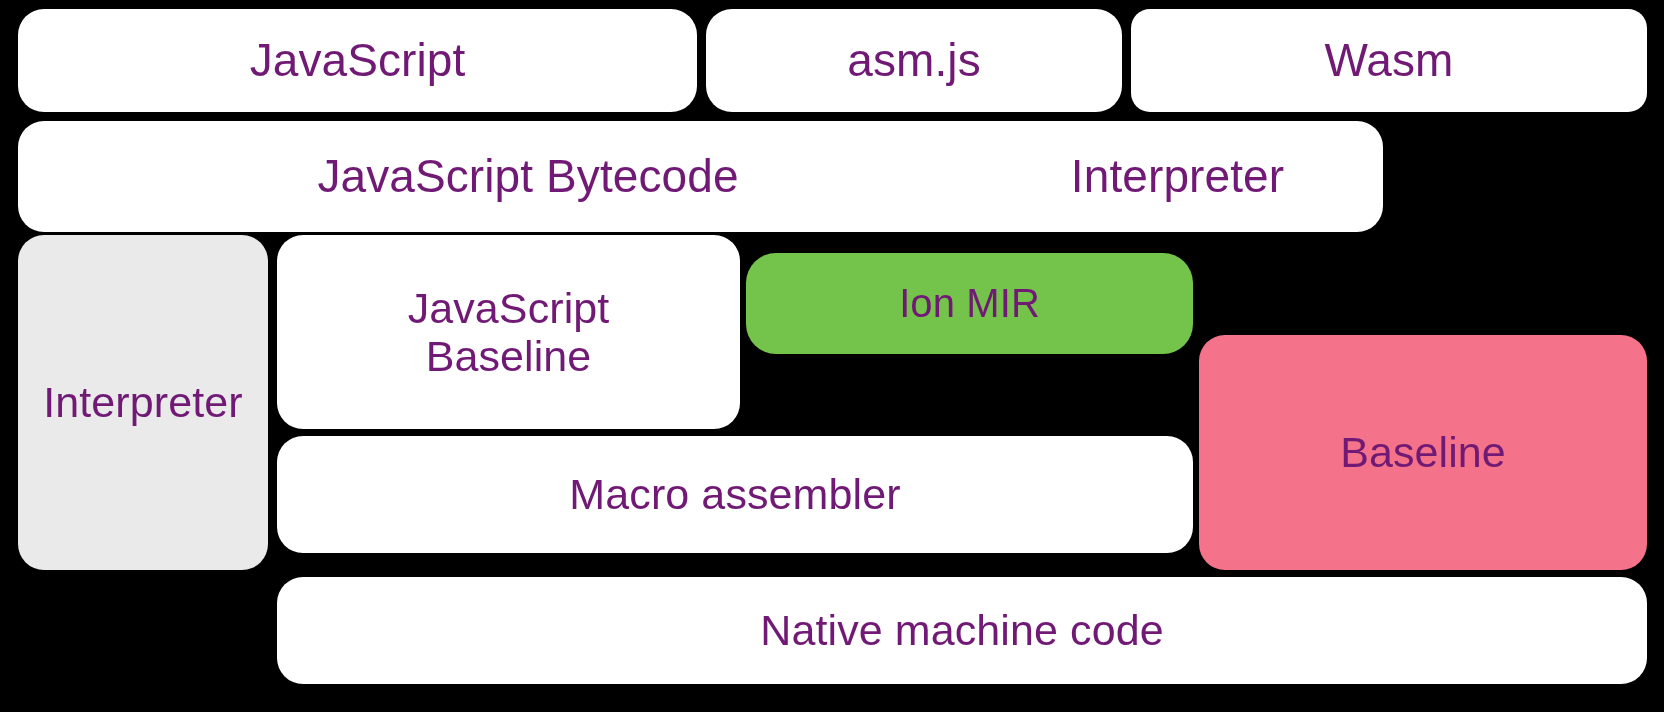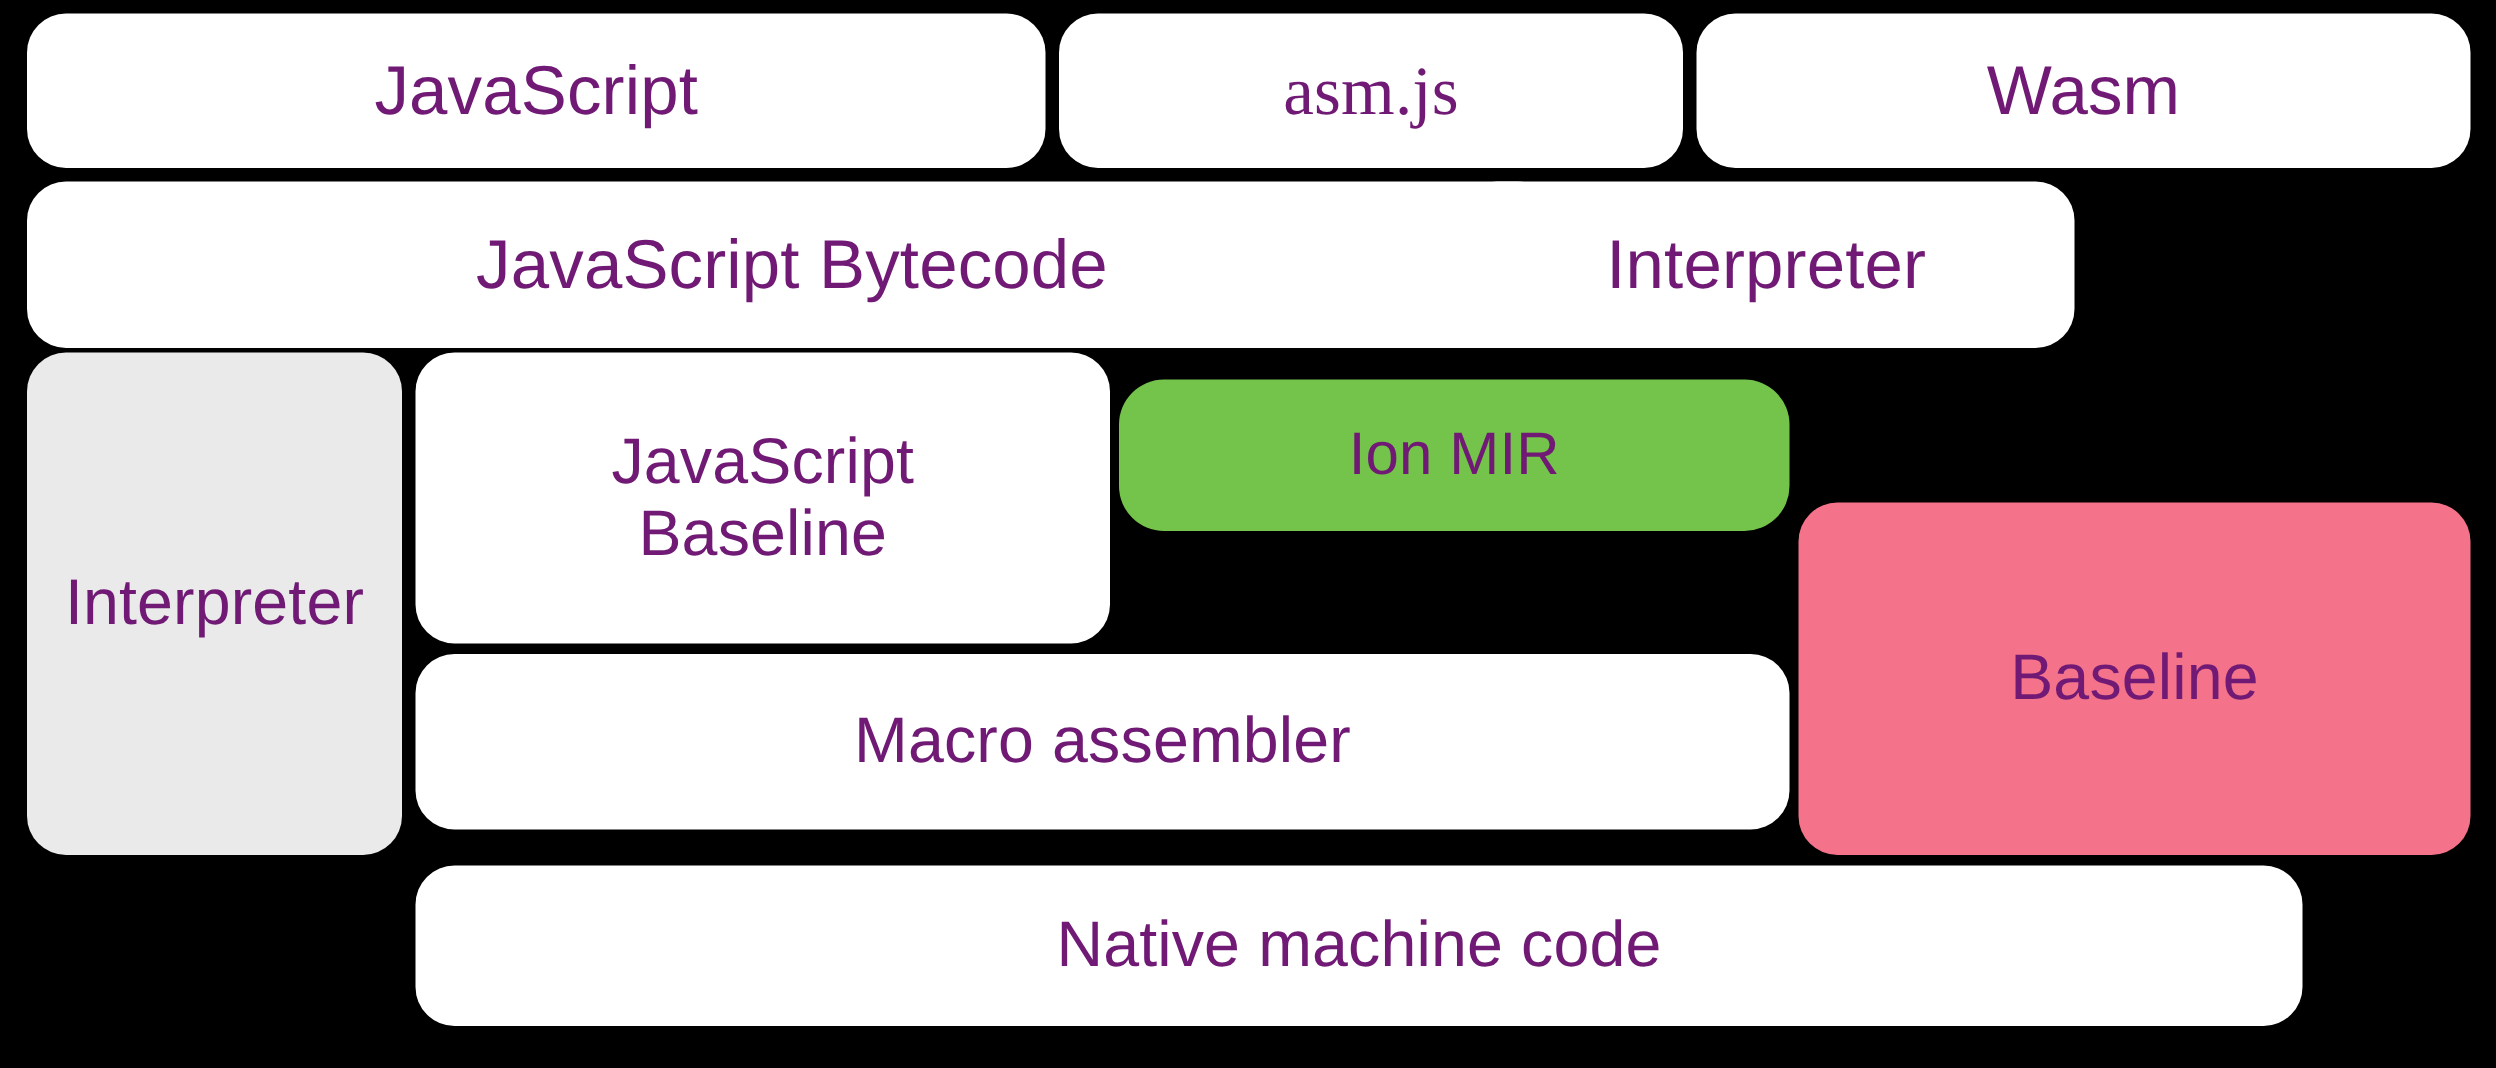--- a/index.html
+++ b/index.html
@@ -39,35 +39,35 @@
   .t-md { font-size: 43px; }
   .t-sm { font-size: 40px; }
 </style>
 </head>
 <body>
 
 <div id="diagram">
 
   <div class="node fill-white t-lg" style="left:18px; top:9px; width:679px; height:103px;">JavaScript</div>
 
-  <div class="node fill-white t-lg" style="left:706px; top:9px; width:416px; height:103px;font-family:Liberation Serif, serif;">asm.js</div>
+  <div class="node fill-white t-lg" style="left:706px; top:9px; width:416px; height:103px;">asm.js</div>
 
-  <div class="node fill-white t-lg" style="left:1131px; top:9px; width:516px; height:103px;">Wasm</div>
+  <div class="node fill-white t-lg" style="left:1131px; top:9px; width:516px; height:103px;border-radius:19px;">Wasm</div>
 
   <div class="node fill-white t-lg" style="left:18px; top:121px; width:1020px; height:111px;">JavaScript Bytecode</div>
 
   <div class="node fill-white t-lg" style="left:972px; top:121px; width:411px; height:111px;">Interpreter</div>
 
   <div class="node fill-gray t-md" style="left:18px; top:235px; width:250px; height:335px;">Interpreter</div>
 
   <div class="node fill-white t-md" style="left:277px; top:235px; width:463px; height:194px;">JavaScript
 Baseline</div>
 
   <div class="node fill-green t-sm" style="left:746px; top:253px; width:447px; height:101px;border-radius:30px;">Ion MIR</div>
 
 
   <div class="node fill-pink t-md" style="left:1199px; top:335px; width:448px; height:235px;">Baseline</div>
 
   <div class="node fill-white t-md" style="left:277px; top:436px; width:916px; height:117px;">Macro assembler</div>
 
-  <div class="node fill-white t-md" style="left:277px; top:577px; width:1258px; height:107px;">Native machine code</div>
+  <div class="node fill-white t-md" style="left:277px; top:577px; width:1370px; height:107px;">Native machine code</div>
 
 </div>
 
 </body></html>

